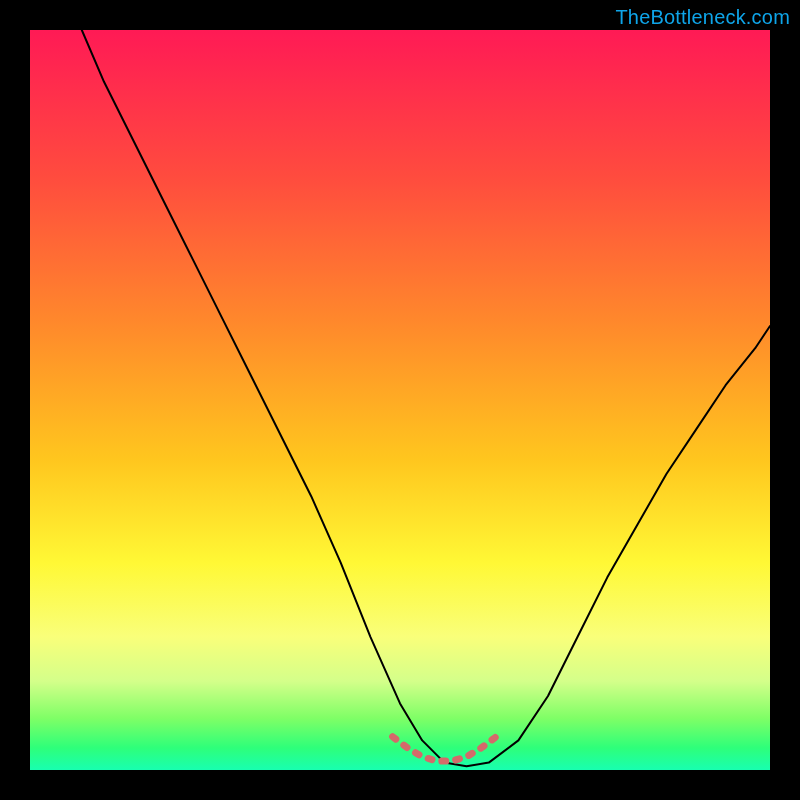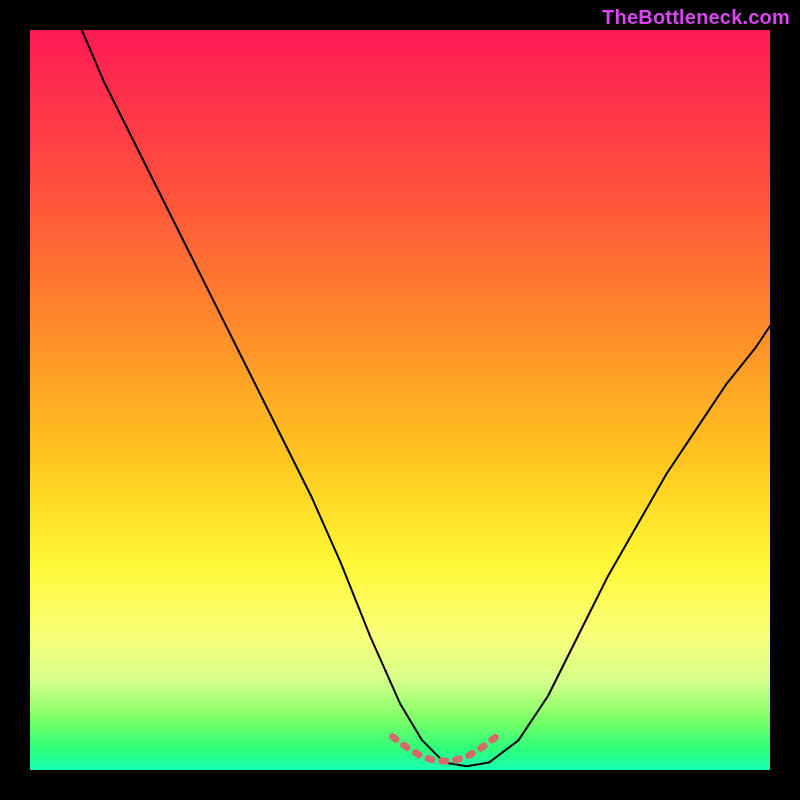--- a/index.html
+++ b/index.html
@@ -41,23 +41,23 @@
     position: absolute;
     left: 0;
     top: 0;
     width: 740px;
     height: 740px;
   }
   .watermark {
     position: absolute;
     top: 6px;
     right: 10px;
-    color: #d946ef;
+    color: #0ea5e9;
     font-size: 20px;
-    font-weight: 700;
+    font-weight: 400;
     letter-spacing: 0.2px;
   }
 </style>
 </head>
 <body>
 
 <div class="stage">
 
   <div class="watermark">TheBottleneck.com</div>
 

